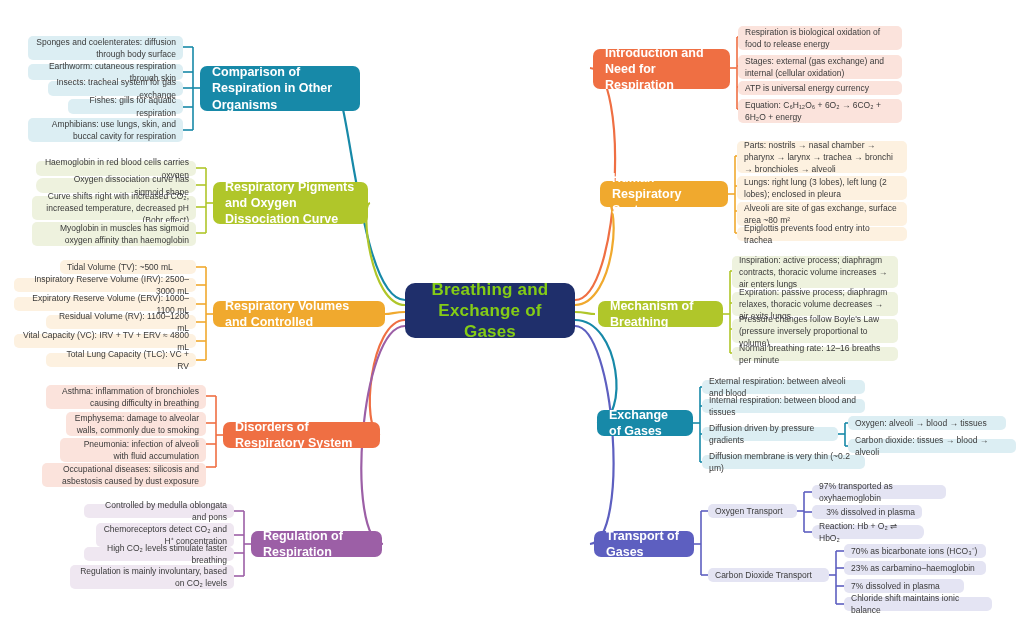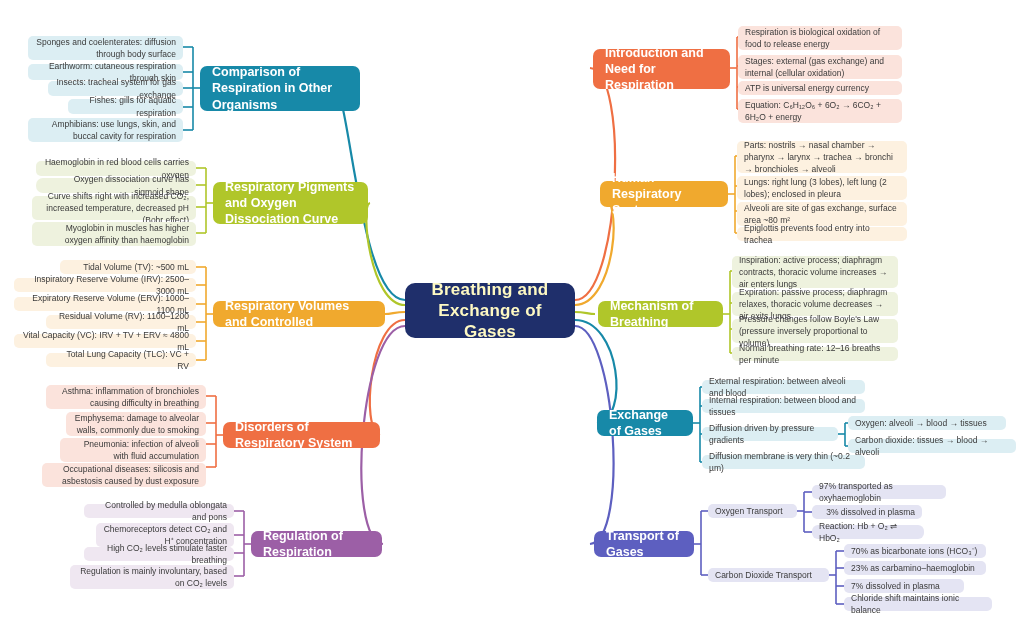--- a/index.html
+++ b/index.html
@@ -7,40 +7,40 @@
     width:1024px;height:640px;background:#ffffff;
     font-family:"Liberation Sans", sans-serif;
     overflow:hidden;position:relative;
   }
   #map{position:absolute;inset:0;}
   svg.links{position:absolute;left:0;top:0;width:1024px;height:640px;pointer-events:none;}
 
   .node{position:absolute;box-sizing:border-box;}
 
   .center-node{
-    background:#1f2f6b;color:#fef9c3;border-radius:10px;
+    background:#1f2f6b;color:#84cc16;border-radius:10px;
     display:flex;align-items:center;justify-content:center;text-align:center;
     font-size:17px;font-weight:bold;line-height:1.25;padding:10px 14px;
     letter-spacing:.2px;
   }
 
   .branch-node{
     border-radius:7px;color:#ffffff;font-size:12.5px;font-weight:bold;
     display:flex;align-items:center;padding:8px 12px;line-height:1.3;
     box-sizing:border-box;
   }
   .branch-node.right{justify-content:flex-start;}
   .branch-node.left{justify-content:flex-start;}
 
   .leaf{
     border-radius:5px;font-size:8.5px;color:#3a3a3a;line-height:1.45;
     padding:4px 7px;box-sizing:border-box;display:flex;align-items:center;
   }
   .leaf.right{justify-content:flex-start;text-align:left;}
-  .leaf.left{justify-content:flex-end;text-align:right;}
+  .leaf.left{text-align:right;}
 
   .sub-node{
     border-radius:5px;font-size:8.5px;color:#3a3a3a;line-height:1.45;
     padding:4px 7px;box-sizing:border-box;display:flex;align-items:center;
   }
 </style>
 </head>
 <body>
 
 <div id="map">
@@ -180,21 +180,21 @@
   <div class="node leaf left" style="left:36px;top:161px;width:160px;height:15px;background:#eef2de;">
     <span>Haemoglobin in red blood cells carries oxygen</span>
   </div>
   <div class="node leaf left" style="left:36px;top:178px;width:160px;height:15px;background:#eef2de;border-radius:7px;">
     <span>Oxygen dissociation curve has sigmoid shape</span>
   </div>
   <div class="node leaf left" style="left:32px;top:196px;width:164px;height:24px;background:#eef2de;">
     <span>Curve shifts right with increased CO₂, increased temperature, decreased pH (Bohr effect)</span>
   </div>
   <div class="node leaf left" style="left:32px;top:222px;width:164px;height:24px;background:#eef2de;">
-    <span>Myoglobin in muscles has higher oxygen affinity than haemoglobin</span>
+    <span>Myoglobin in muscles has sigmoid oxygen affinity than haemoglobin</span>
   </div>
 
   <div class="node branch-node left" style="left:213px;top:301px;width:172px;height:26px;background:#f0a92e;">
     <span>Respiratory Volumes and Controlled</span>
   </div>
   <div class="node leaf left" style="left:60px;top:260px;width:136px;height:14px;background:#fdf1e0;">
     <span>Tidal Volume (TV): ~500 mL</span>
   </div>
   <div class="node leaf left" style="left:14px;top:278px;width:182px;height:14px;background:#fdf1e0;">
     <span>Inspiratory Reserve Volume (IRV): 2500–3000 mL</span>

